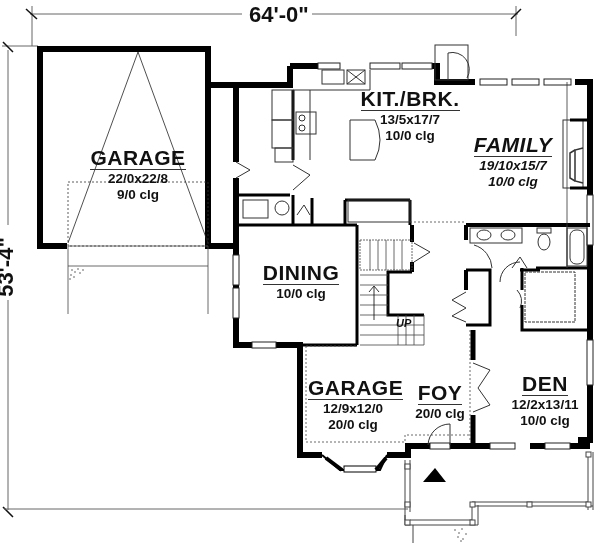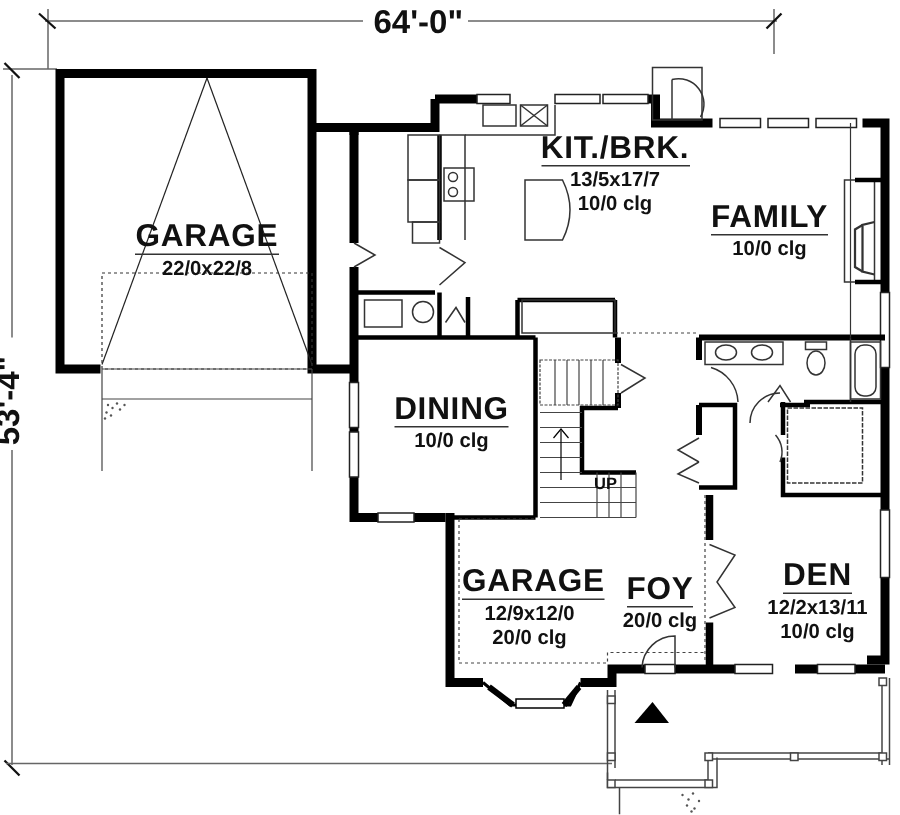--- a/index.html
+++ b/index.html
@@ -241,30 +241,32 @@
     <line x1="470" y1="330" x2="470" y2="440"></line>
   </g>
 </svg>
 
 <div class="dim-text" style="left:249px; top:2px;">64'-0"</div>
 <div class="dim-text" style="left:-24px; top:254px; transform: rotate(-90deg);">53'-4"</div>
 
 <div class="label" style="left:68px; top:103px; width:140px;margin-top:44px;">
   <div class="room-name">GARAGE</div>
   <div class="room-dim">22/0x22/8</div>
+  <div class="room-clg">9/0 clg</div>
 </div>
 
 <div class="label" style="left:350px; top:88px; width:120px;">
   <div class="room-name">KIT./BRK.</div>
   <div class="room-dim">13/5x17/7</div>
   <div class="room-clg">10/0 clg</div>
 </div>
 
-<div class="label" style="left:458px; top:134px; width:110px;">
+<div class="label" style="left:458px; top:134px; width:110px;font-style:italic;">
   <div class="room-name">FAMILY</div>
+  <div class="room-dim">19/10x15/7</div>
   <div class="room-clg">10/0 clg</div>
 </div>
 
 <div class="label" style="left:246px; top:262px; width:110px;">
   <div class="room-name">DINING</div>
   <div class="room-clg">10/0 clg</div>
 </div>
 
 <div class="label" style="left:308px; top:377px; width:90px;">
   <div class="room-name">GARAGE</div>
@@ -276,13 +278,13 @@
   <div class="room-name">FOY</div>
   <div class="room-clg">20/0 clg</div>
 </div>
 
 <div class="label" style="left:500px; top:373px; width:90px;">
   <div class="room-name">DEN</div>
   <div class="room-dim">12/2x13/11</div>
   <div class="room-clg">10/0 clg</div>
 </div>
 
-<div class="label" style="left:396px; top:318px; font-size:11px;">UP</div>
+<div class="label" style="left:396px; top:318px; font-size:11px;font-style:italic;">UP</div>
 
 </body></html>

